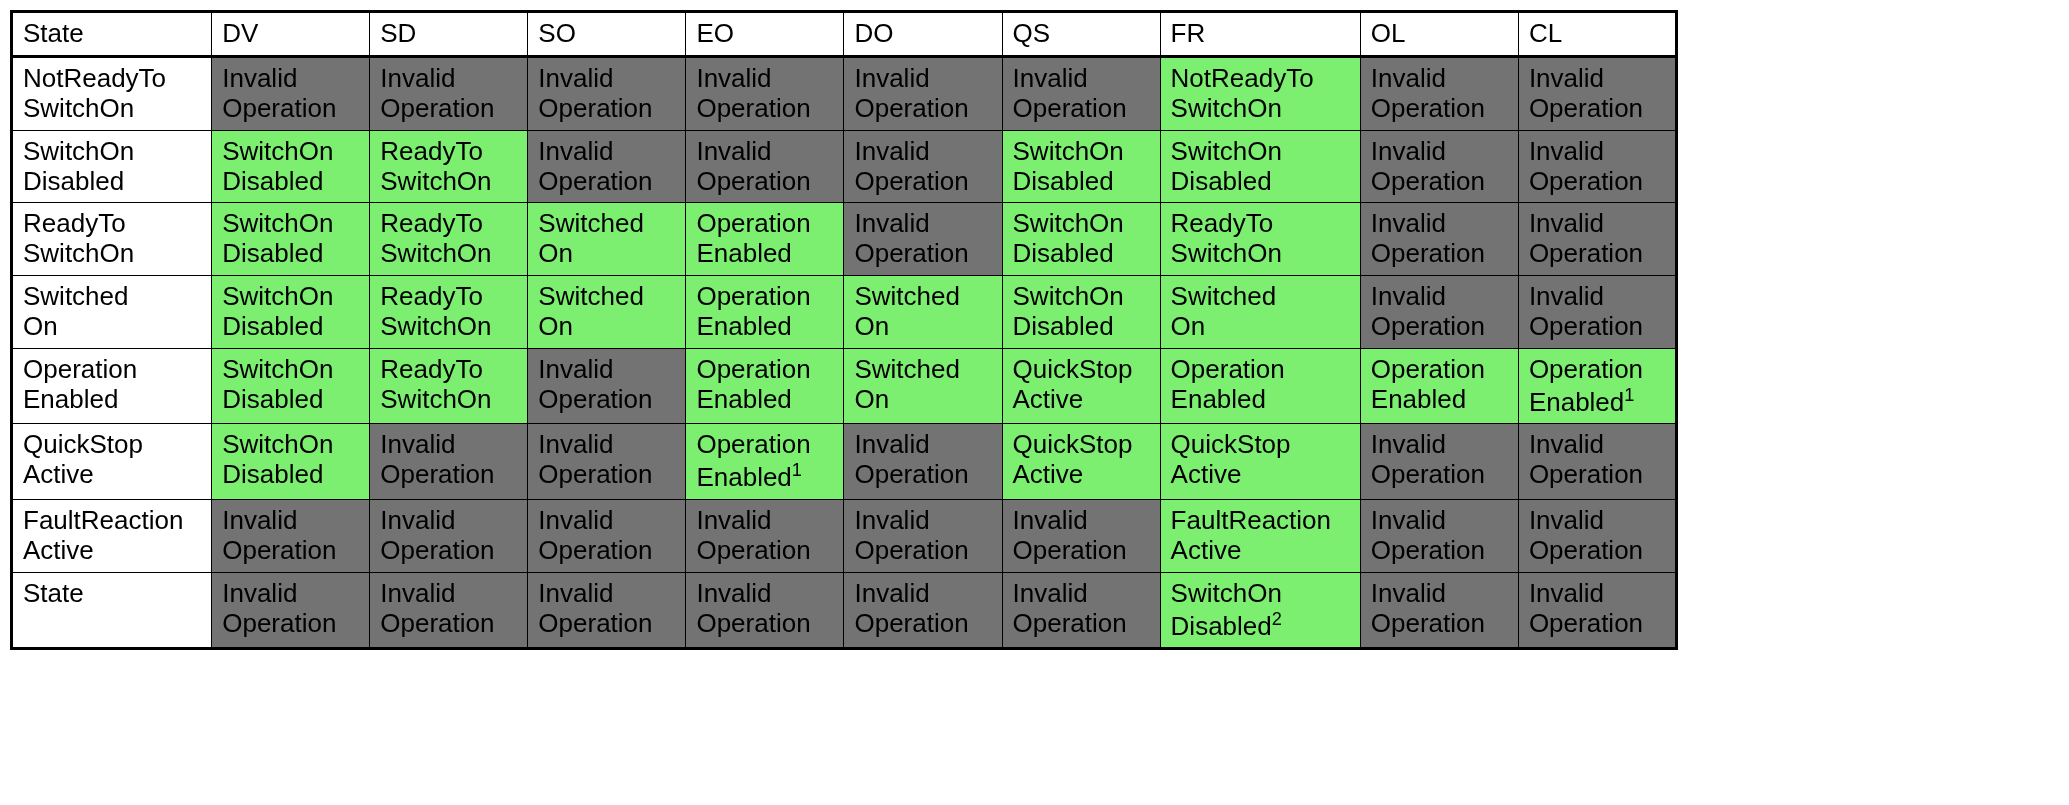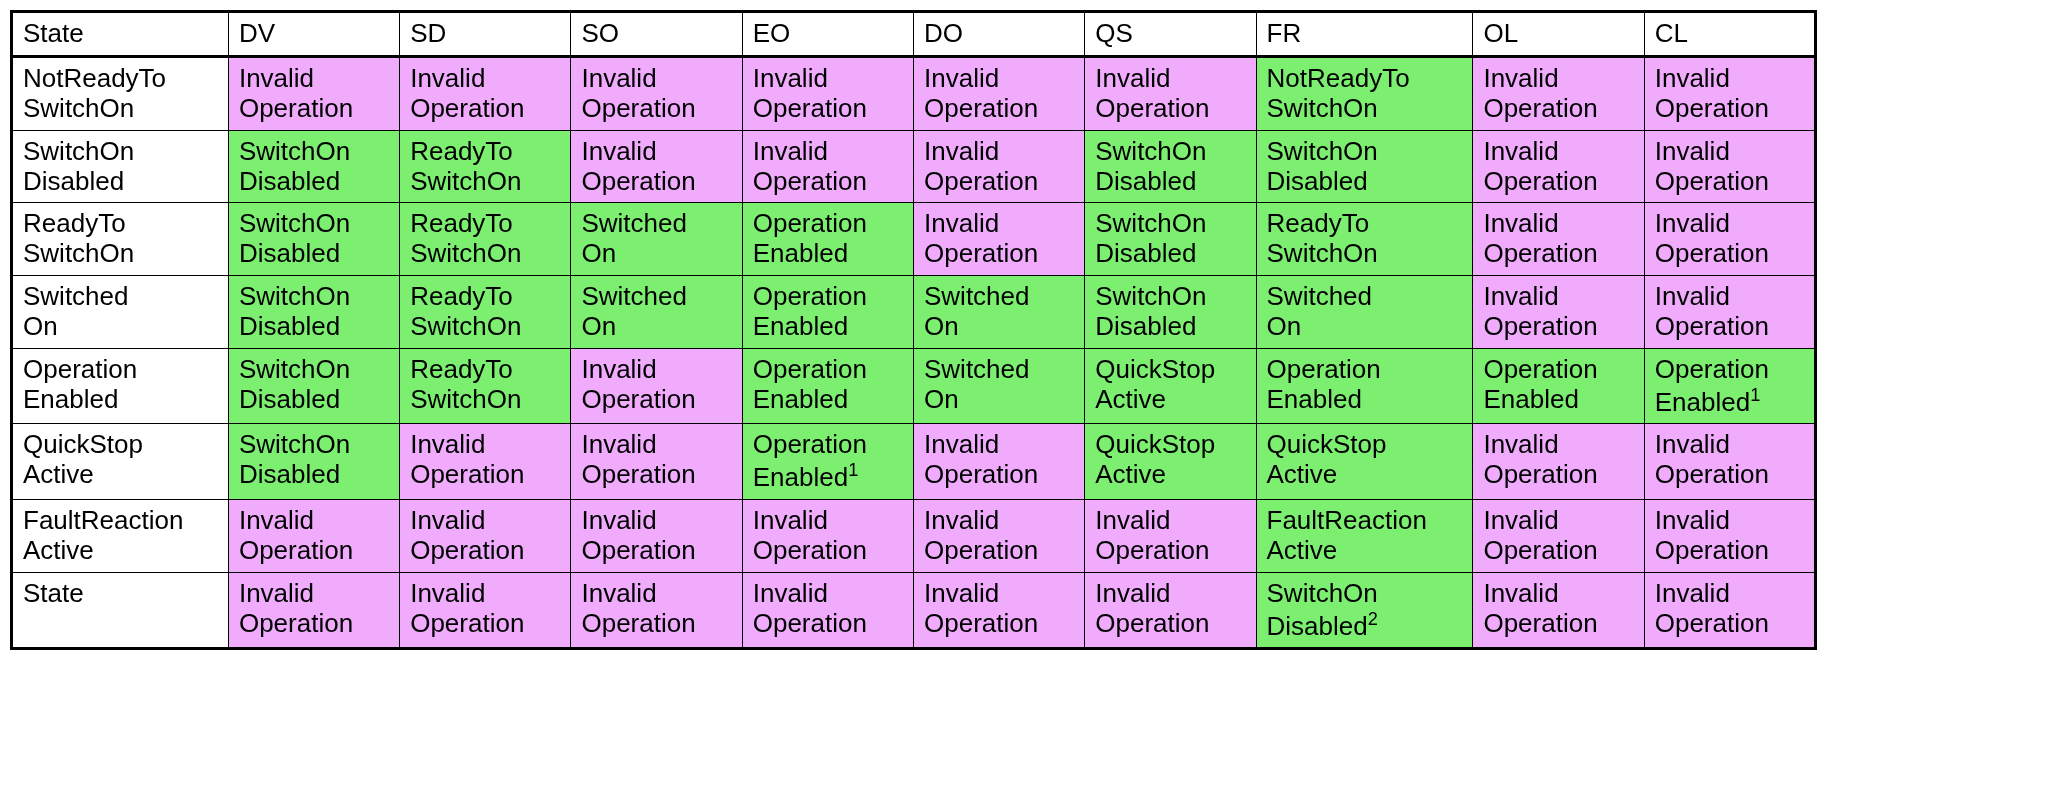--- a/index.html
+++ b/index.html
@@ -5,21 +5,21 @@
   * { box-sizing: border-box; }
   body {
     margin: 0;
     padding: 10px;
     font-family: Arial, Helvetica, sans-serif;
     font-size: 26px;
     background: #fff;
   }
   table {
     border-collapse: collapse;
-    width: 1807px;
+    width: 1668px;
     table-layout: fixed;
   }
   th, td {
     border: 1px solid #000;
     padding: 6px 10px;
     text-align: left;
     vertical-align: top;
     line-height: 1.15;
     font-weight: normal;
     background: #fff;
@@ -37,21 +37,21 @@
   col.c1 { width: 150px; }
   col.c2 { width: 150px; }
   col.c3 { width: 150px; }
   col.c4 { width: 150px; }
   col.c5 { width: 150px; }
   col.c6 { width: 150px; }
   col.c7 { width: 190px; }
   col.c8 { width: 150px; }
   col.c9 { width: 150px; }
   td.valid { background: #7CEF71; }
-  td.invalid { background: #f0abfc; }
+  td.invalid { background: #737373; }
   .sup { font-size: 0.7em; vertical-align: super; }
 </style>
 </head>
 <body>
 
 <table>
   <colgroup>
     <col class="c0">
       <col class="c1">
       <col class="c2">

